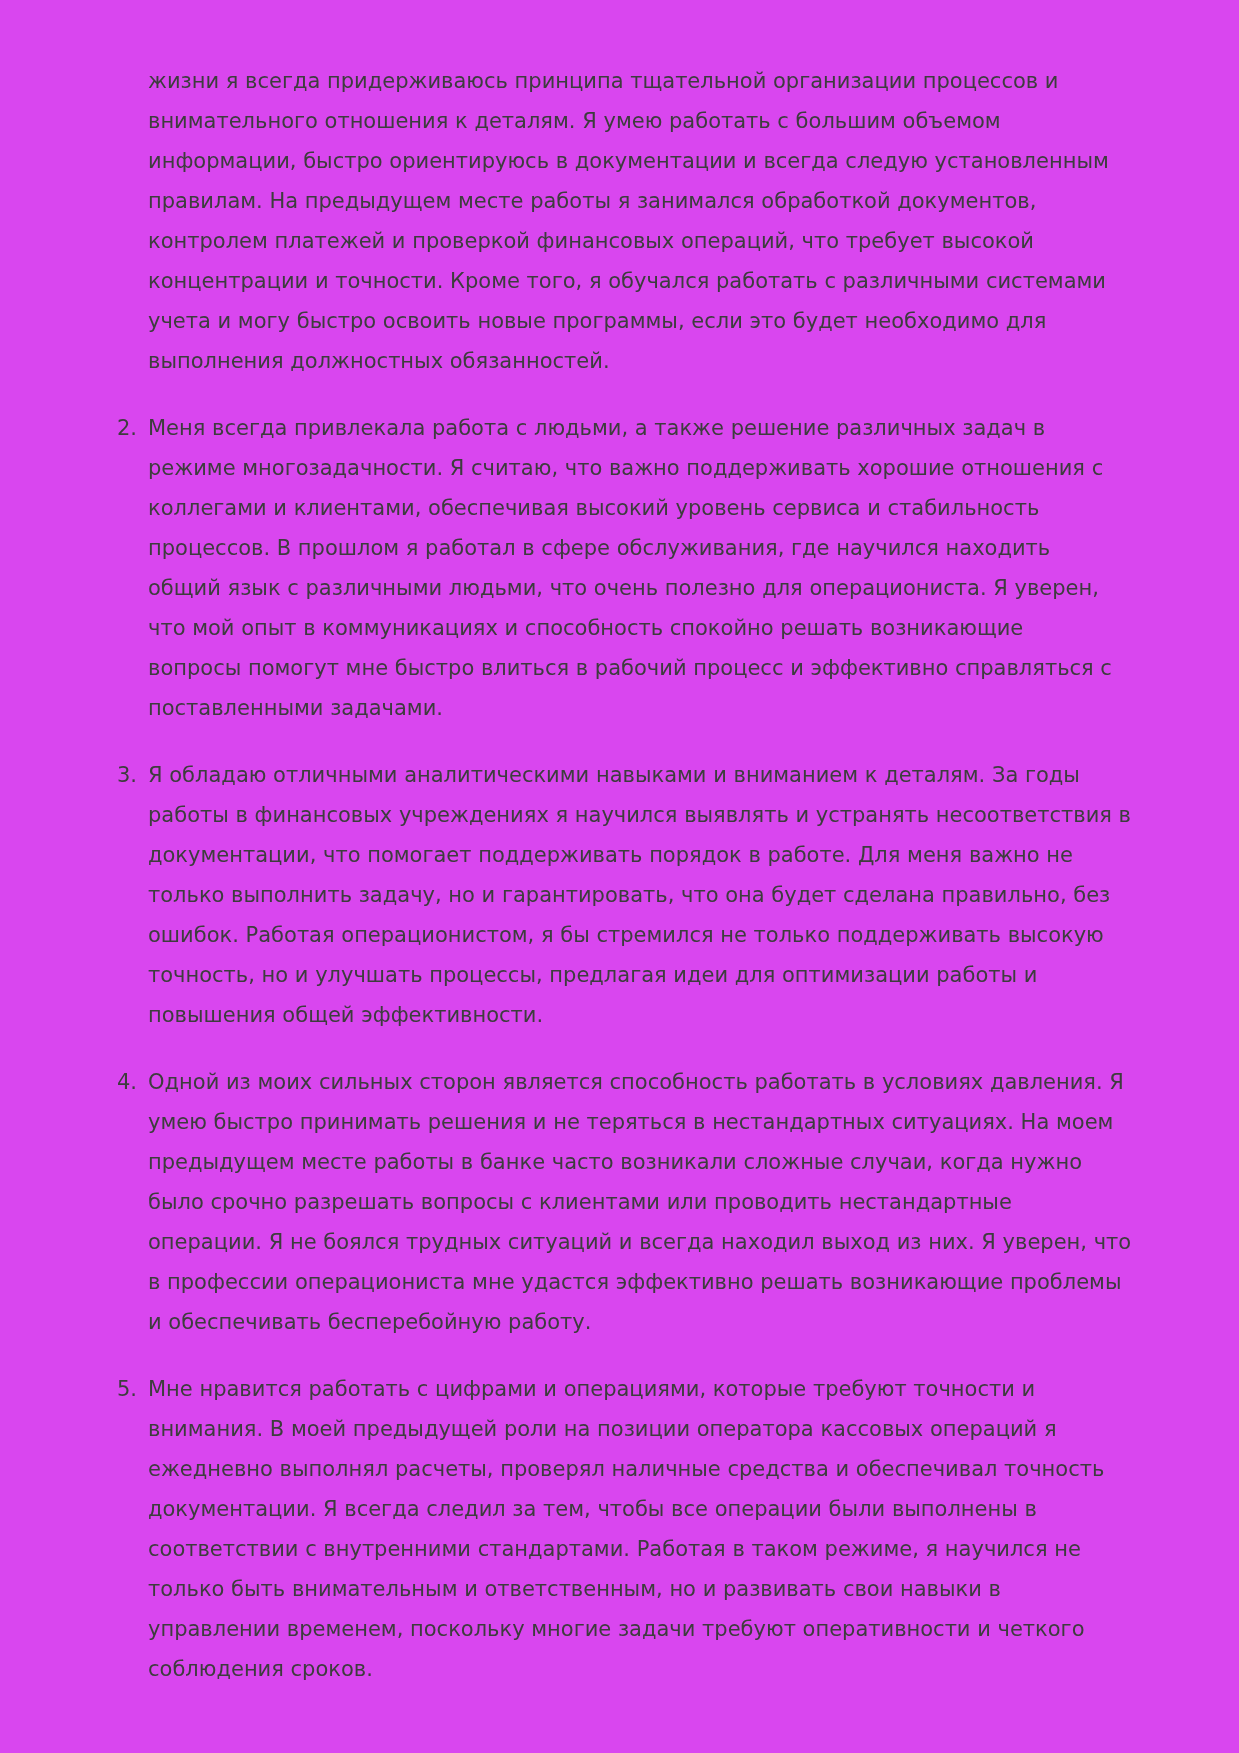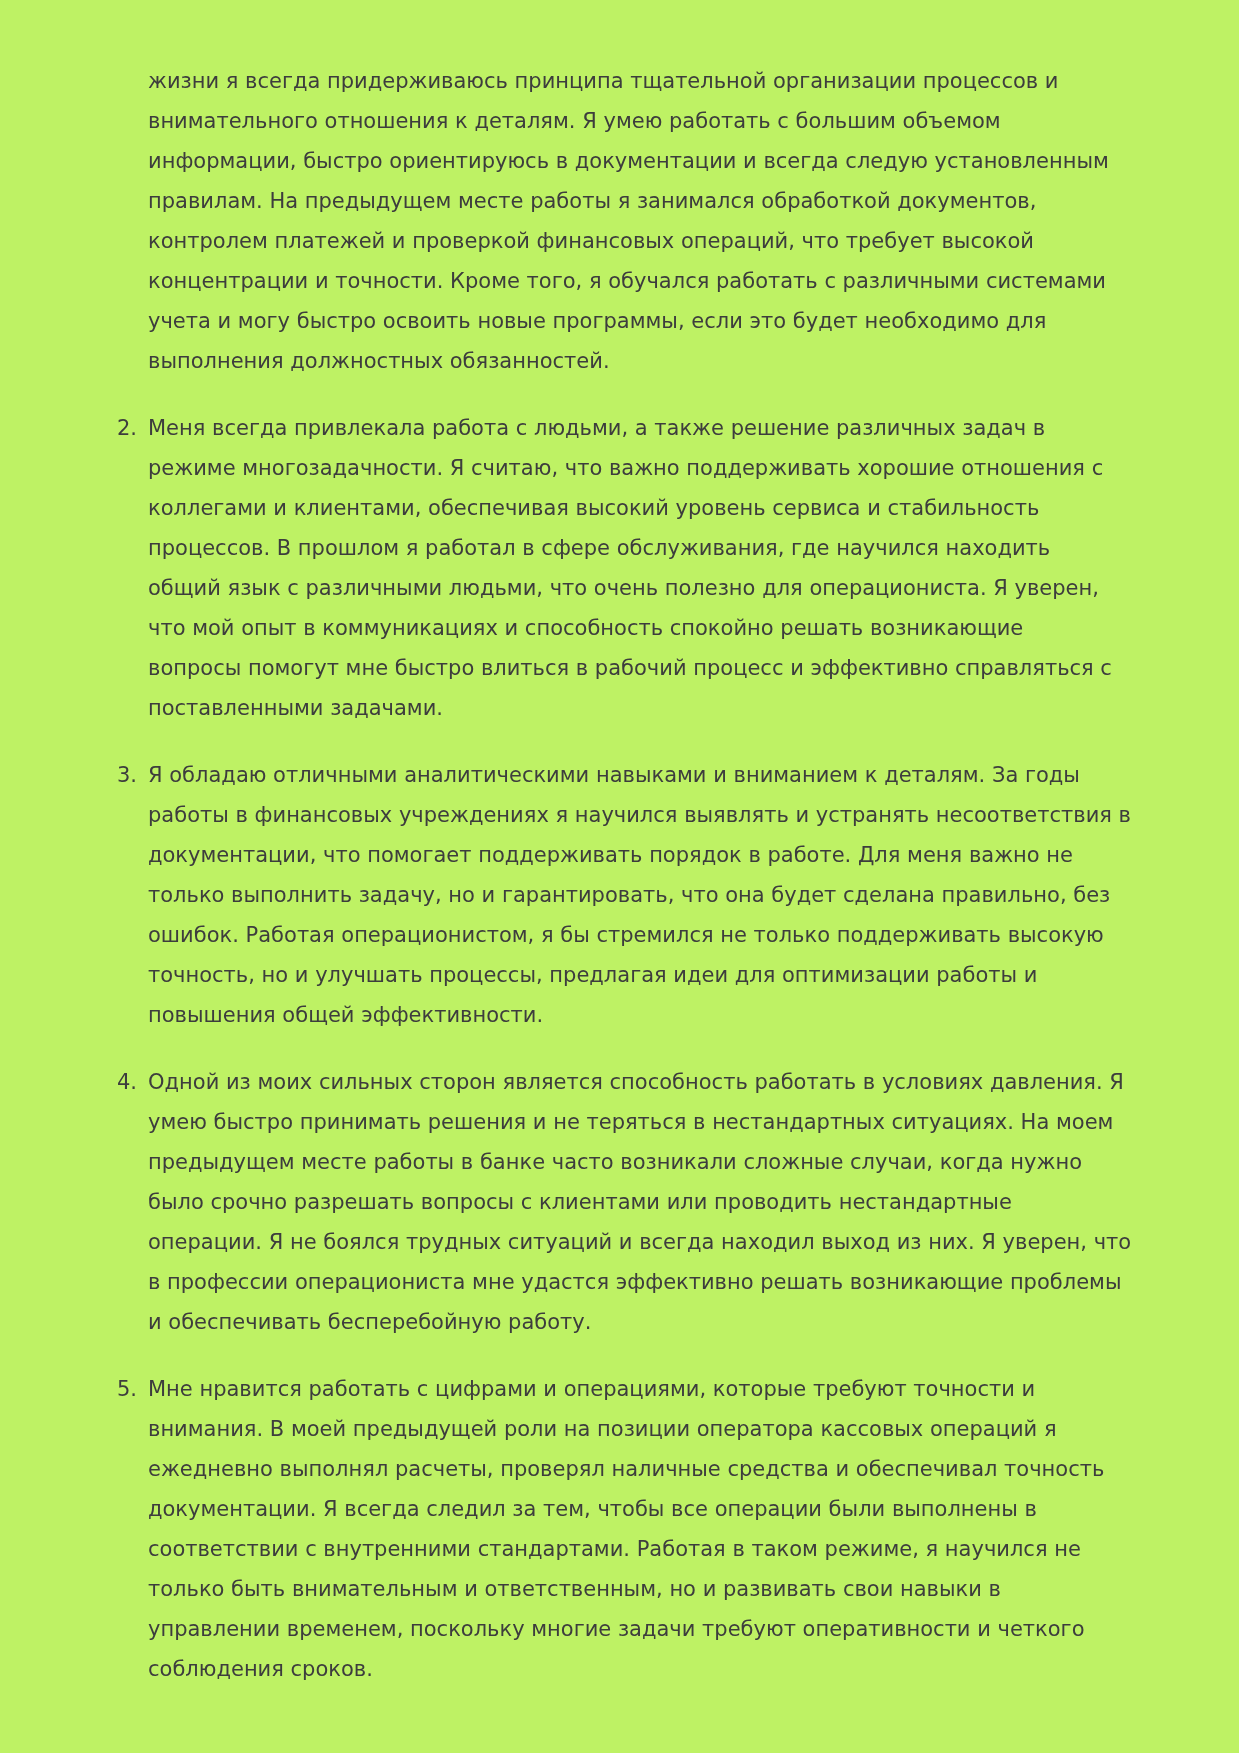--- a/index.html
+++ b/index.html
@@ -4,21 +4,21 @@
 <style>
   html, body {
     margin: 0;
     padding: 0;
     background: #ffffff;
   }
   .page {
     position: relative;
     width: 1239px;
     height: 1753px;
-    background: #bef264;
+    background: #d946ef;
     overflow: hidden;
     font-family: "DejaVu Sans", "Liberation Sans", sans-serif;
     color: #3d3d3d;
   }
   .content {
     position: absolute;
     left: 148px;
     top: 61px;
     width: 1045px;
     font-size: 21px;

